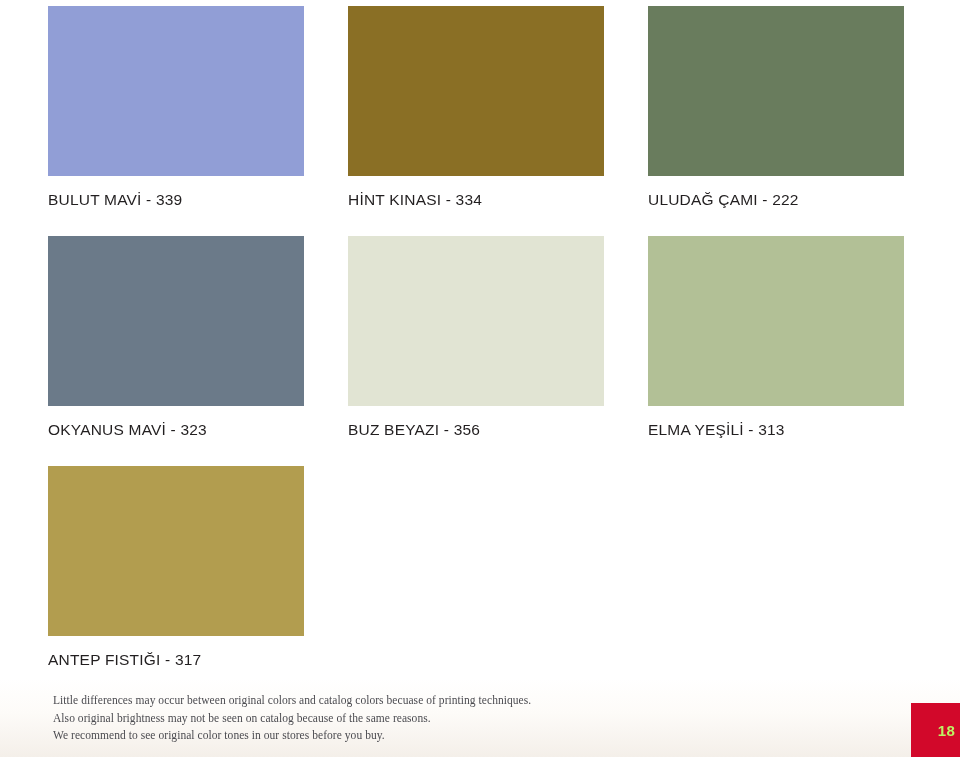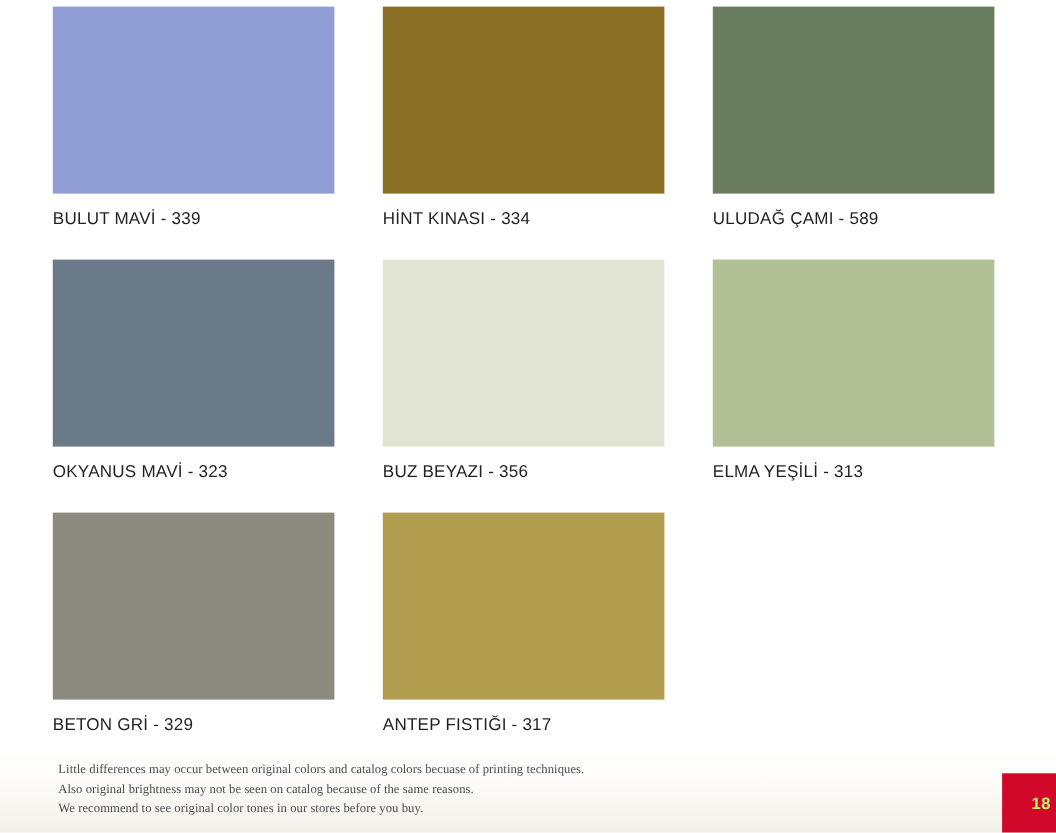--- a/index.html
+++ b/index.html
@@ -110,43 +110,39 @@
       <div class="swatch-label">BULUT MAVİ - 339</div>
     </div>
 
     <div class="swatch-cell">
       <div class="swatch-chip" style="background-color: rgb(138, 111, 37);"></div>
       <div class="swatch-label">HİNT KINASI - 334</div>
     </div>
 
     <div class="swatch-cell">
       <div class="swatch-chip" style="background-color: rgb(105, 124, 93);"></div>
-      <div class="swatch-label">ULUDAĞ ÇAMI - 589</div>
+      <div class="swatch-label">ULUDAĞ ÇAMI - 222</div>
     </div>
 
     <div class="swatch-cell">
       <div class="swatch-chip" style="background-color: rgb(107, 122, 137);"></div>
       <div class="swatch-label">OKYANUS MAVİ - 323</div>
     </div>
 
     <div class="swatch-cell">
       <div class="swatch-chip" style="background-color: rgb(225, 228, 211);"></div>
       <div class="swatch-label">BUZ BEYAZI - 356</div>
     </div>
 
     <div class="swatch-cell">
       <div class="swatch-chip" style="background-color: rgb(178, 192, 150);"></div>
       <div class="swatch-label">ELMA YEŞİLİ - 313</div>
     </div>
 
 
-    <div class="swatch-cell">
-      <div class="swatch-chip" style="background-color: rgb(141, 138, 128);"></div>
-      <div class="swatch-label">BETON GRİ - 329</div>
-    </div>
 
     <div class="swatch-cell">
       <div class="swatch-chip" style="background-color: rgb(178, 157, 79);"></div>
       <div class="swatch-label">ANTEP FISTIĞI - 317</div>
     </div>
 
   </div>
 
   <div class="footer-note">
     <div class="footer-lines">

